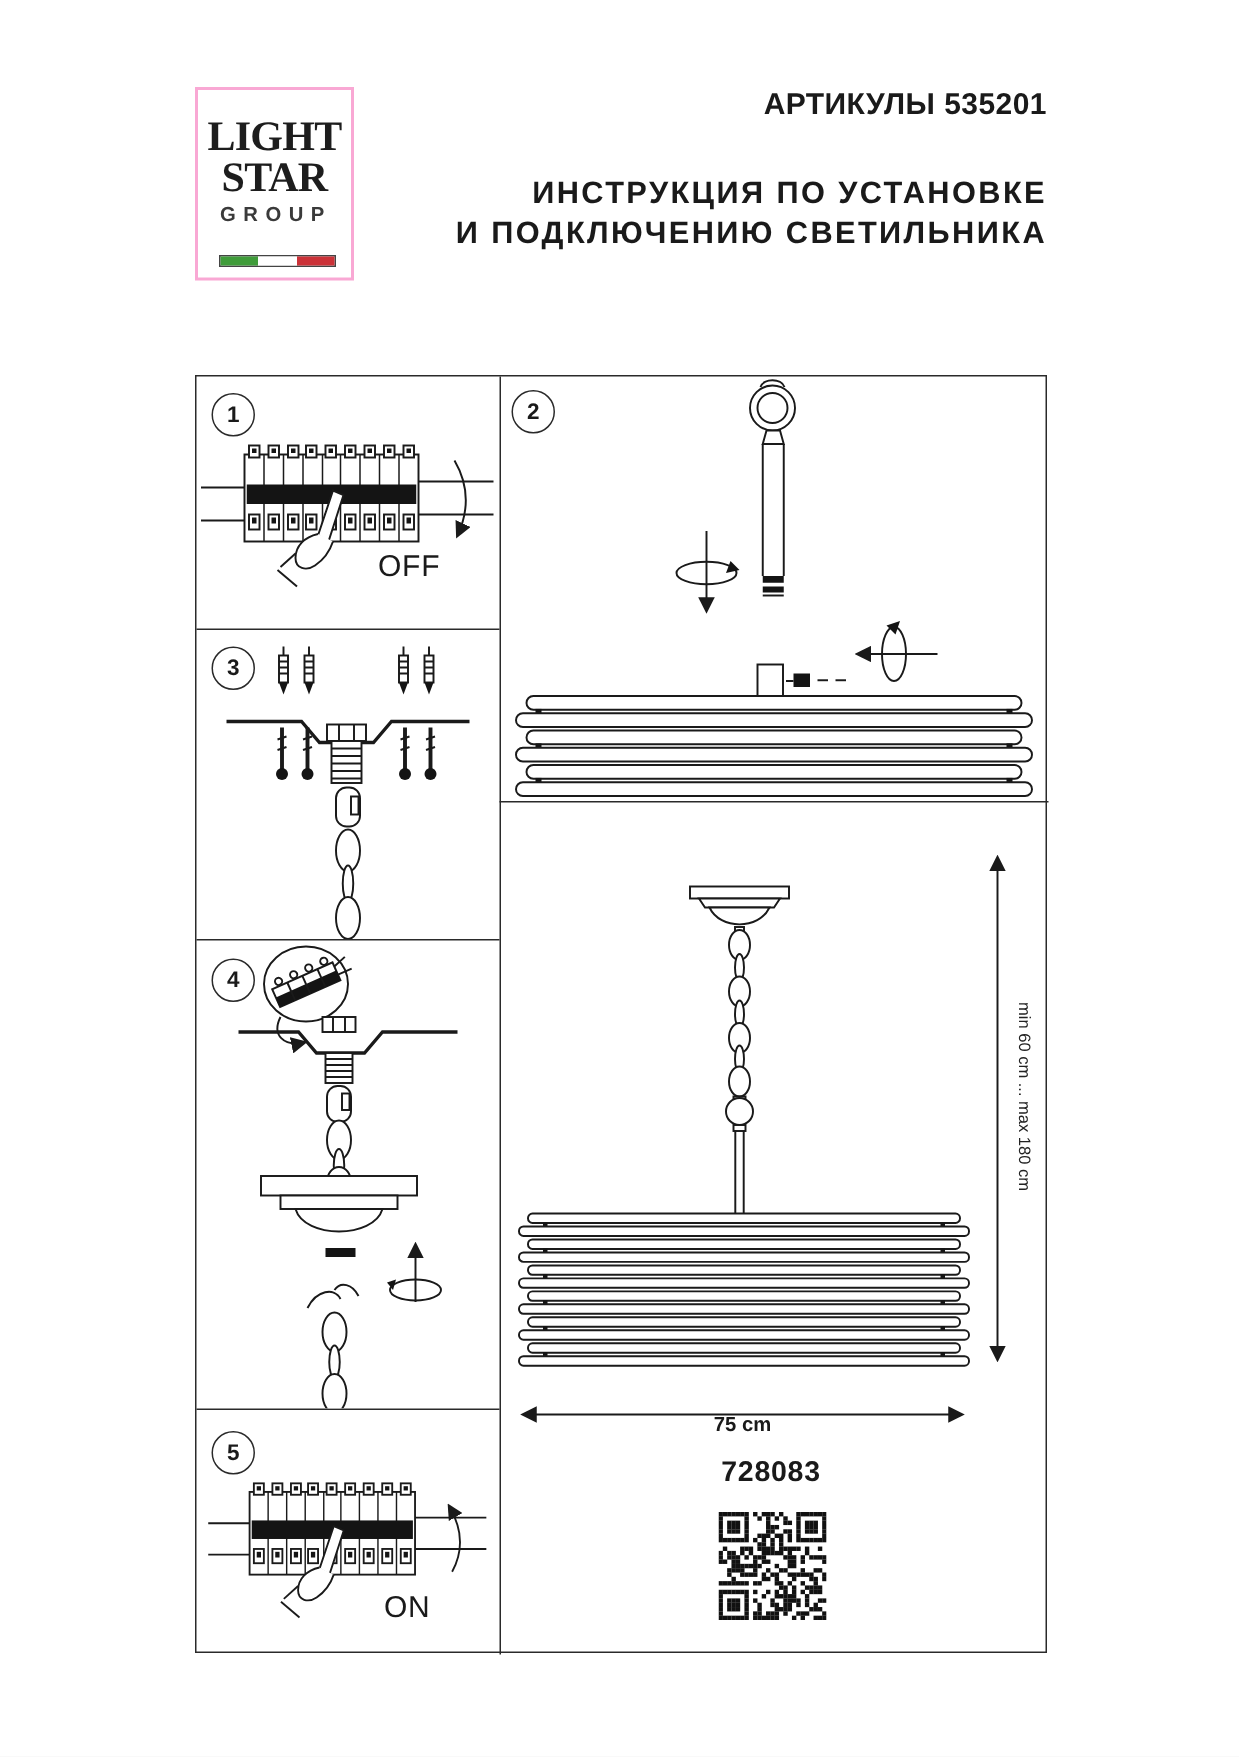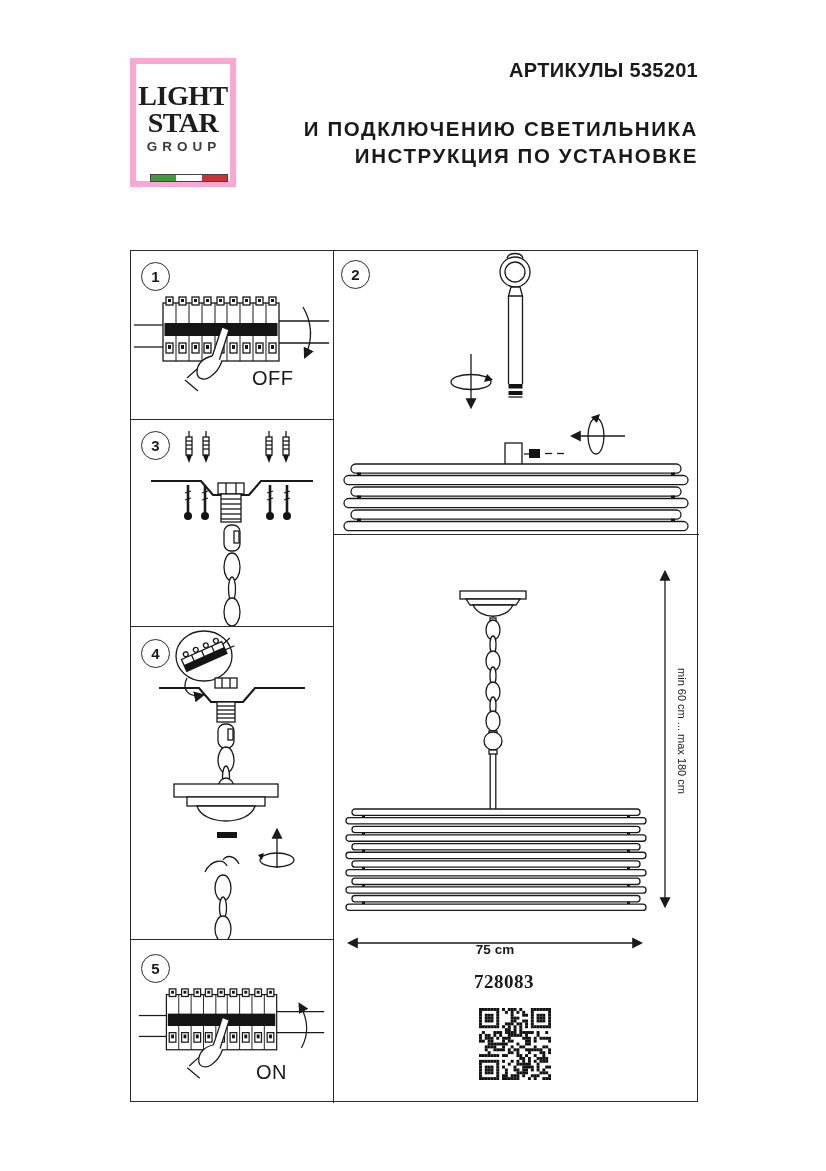--- a/index.html
+++ b/index.html
@@ -4,21 +4,21 @@
 <style>
   * { margin:0; padding:0; box-sizing:border-box; }
   body { background:#e8e8e8; font-family:"Liberation Sans", sans-serif; }
   .page {
     position:relative; width:826px; height:1171px; background:#ffffff;
     margin:0 auto; color:#1a1a1a; overflow:hidden;
   }
   
   .logo-box {
     position:absolute; left:130px; top:58px; width:106px; height:129px;
-    border:6px solid #f9a8d4; text-align:center;
+    border:2px solid #f9a8d4; text-align:center;
   }
   .logo-light, .logo-star {
     font-family:"Liberation Serif", serif; font-weight:700; font-size:28px;
     line-height:27px; letter-spacing:-0.5px; color:#1d1d1d;
   }
   .logo-light { margin-top:18px; }
   .logo-group {
     font-size:13.5px; letter-spacing:5px; color:#3a3a3a; margin-top:3px;
     padding-left:2px;
     font-weight:bold;
@@ -88,22 +88,22 @@
     <div class="logo-flag">
       <div style="background: rgb(63, 156, 58);"></div>
       <div style="background: rgb(255, 255, 255);"></div>
       <div style="background: rgb(203, 50, 56);"></div>
     </div>
   </div>
 
   <div class="header-text">
     <div class="hdr-line">АРТИКУЛЫ 535201</div>
     <div class="hdr-gap"></div>
+    <div class="hdr-instr">ИНСТРУКЦИЯ ПО УСТАНОВКЕ</div>
     <div class="hdr-instr">И ПОДКЛЮЧЕНИЮ СВЕТИЛЬНИКА</div>
-    <div class="hdr-instr">ИНСТРУКЦИЯ ПО УСТАНОВКЕ</div>
   </div>
 
   <div class="grid">
     <div class="vline" style="left:202px; top:0; width:1.4px; height:852px;"></div>
     <div class="hline" style="left:0; top:168px; width:202px; height:1.4px;"></div>
     <div class="hline" style="left:0; top:375px; width:202px; height:1.4px;"></div>
     <div class="hline" style="left:0; top:688px; width:202px; height:1.4px;"></div>
     <div class="hline" style="left:202px; top:283px; width:366px; height:1.4px;"></div>
 
     <div class="panel p1">
@@ -500,21 +500,21 @@
           <rect class="w" x="6" y="86.5" width="288" height="6.3" rx="3"></rect>
           <rect class="f" x="16" y="92.5" width="3" height="2.6"></rect>
             <rect class="f" x="281" y="92.5" width="3" height="2.6"></rect>
           <rect class="w" x="0" y="95.15" width="300" height="6.3" rx="3"></rect>
         </g>
         <path d="M332,38 L332,372" marker-start="url(#arr)" marker-end="url(#arr)"></path>
         <path d="M16,409 L308,409" marker-start="url(#arr)" marker-end="url(#arr)"></path>
       </svg>
       <span class="abs dim-v" style="left:349px; top:197px;">min 60 cm ... max 180 cm</span>
       <span class="abs dim-h" style="left:162px; top:408px;">75 cm</span>
-      <span class="abs article-no" style="left:171px; top:437px;font-family:Liberation Serif, serif;">728083</span>
+      <span class="abs article-no" style="left:181px; top:437px;">728083</span>
       <div class="abs" style="left:146px; top:474px; width:72px; height:72px;"><svg width="72" height="72" viewBox="0 0 72 72" fill="#111">
             <rect x="0.00" y="0.00" width="2.94" height="2.94"></rect>
             <rect x="2.88" y="0.00" width="2.94" height="2.94"></rect>
             <rect x="5.76" y="0.00" width="2.94" height="2.94"></rect>
             <rect x="8.64" y="0.00" width="2.94" height="2.94"></rect>
             <rect x="11.52" y="0.00" width="2.94" height="2.94"></rect>
             <rect x="14.40" y="0.00" width="2.94" height="2.94"></rect>
             <rect x="17.28" y="0.00" width="2.94" height="2.94"></rect>
             <rect x="23.04" y="0.00" width="2.94" height="2.94"></rect>
             <rect x="28.80" y="0.00" width="2.94" height="2.94"></rect>

